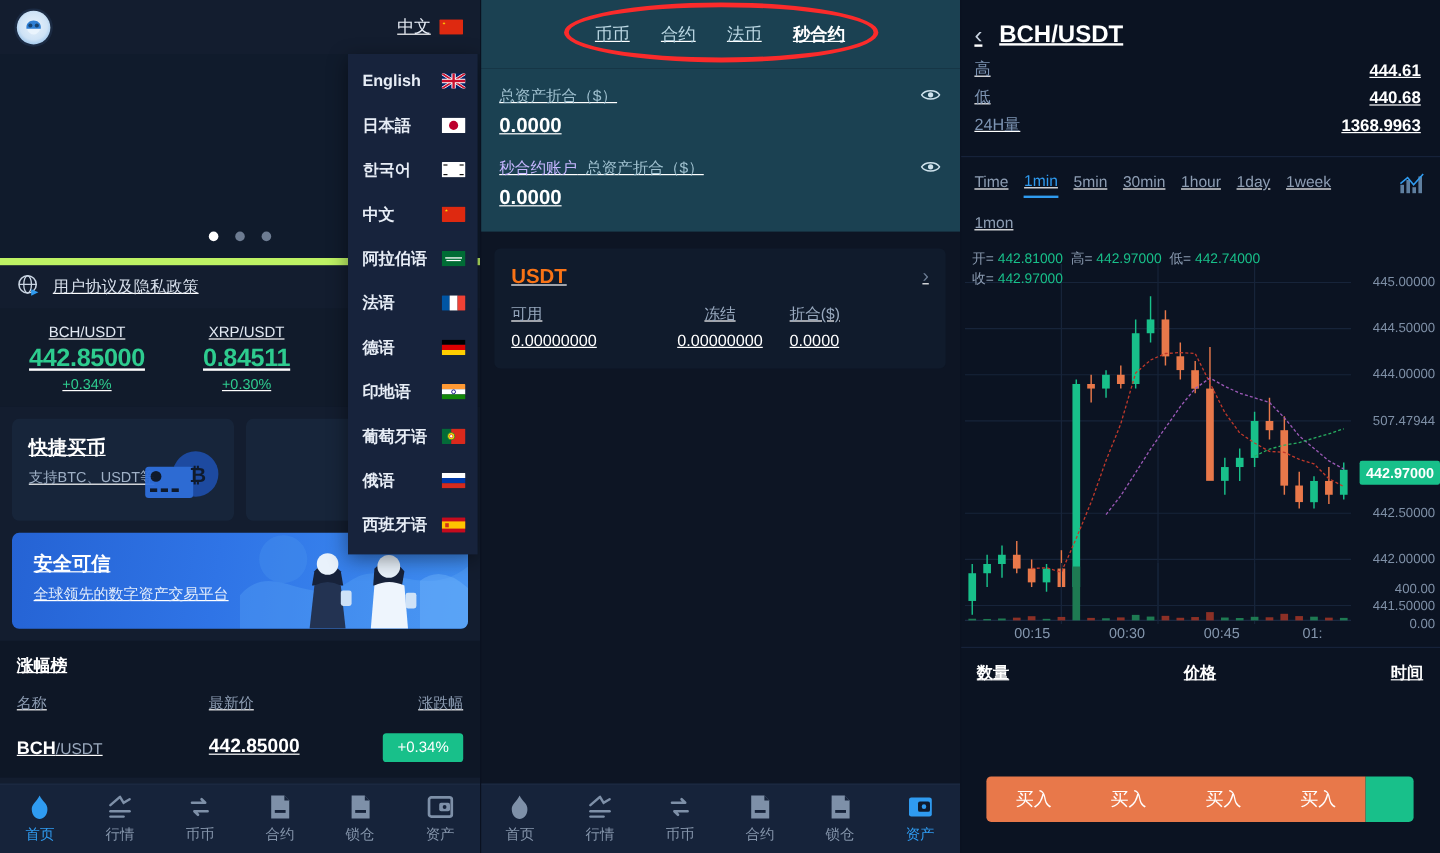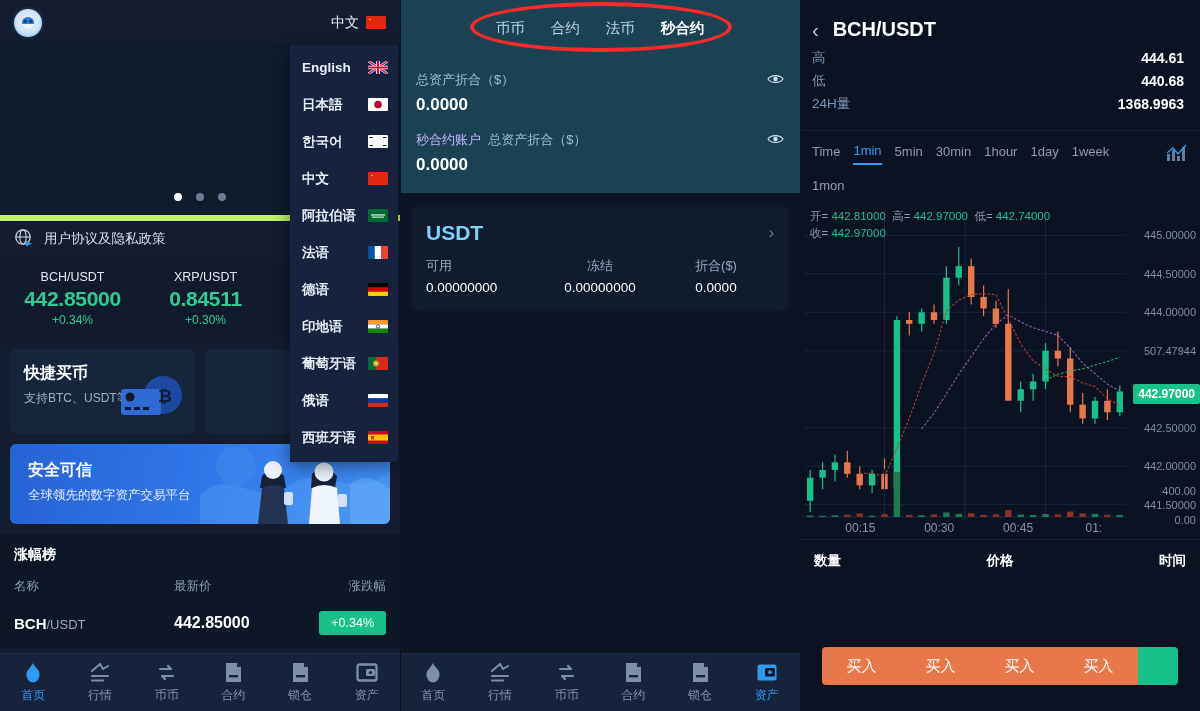--- a/index.html
+++ b/index.html
@@ -3,21 +3,21 @@
 <meta charset="utf-8">
 <style>
   * { margin:0; padding:0; box-sizing:border-box; }
   html,body { width:1200px; height:711px; overflow:hidden; }
   body {
     font-family:"Liberation Sans", sans-serif;
     background:#0d1524;
     color:#fff;
     font-size:13px;
   }
-  .app { position:relative; width:1200px; height:517px; display:flex; }
+  .app { position:relative; width:1200px; height:517px; display:flex;text-decoration:underline; }
 
   
   .panel1 { position:relative; width:400px; height:711px; background:#131d2f; overflow:hidden; }
   .p1-header { height:45px; display:flex; align-items:center; justify-content:space-between; padding:0 14px; background:#131d2f; }
   .logo-circle {
     width:28px; height:28px; border-radius:50%;
     background:radial-gradient(circle at 50% 45%, #e8f2fb 0%, #cfe3f6 55%, #6ba8e0 100%);
     display:flex; align-items:center; justify-content:center;
     box-shadow:0 0 0 2px #1b2a42;
   }
@@ -100,26 +100,26 @@
   .p2-tab.active { color:#ffffff; font-weight:bold; }
   .p2-summary { background:#1b4152; padding:14px 16px 18px 16px; }
   .sum-row { display:flex; align-items:center; justify-content:space-between; }
   .sum-lbl { font-size:13px; color:#9fc0cf; }
   .sum-lbl b { font-weight:normal; color:#c4b5fd; }
   .sum-val { font-size:17px; font-weight:bold; color:#fff; margin:6px 0 0 0; }
   .eye { cursor:pointer; }
   .assets-body { padding:14px 12px; }
   .asset-card { background:#101b2c; border-radius:5px; padding:14px 14px 16px 14px; }
   .asset-head { display:flex; align-items:center; justify-content:space-between; }
-  .asset-sym { font-size:21px; font-weight:bold; color:#7dd3fc; }
+  .asset-sym { font-size:17px; font-weight:bold; color:#f97316; }
   .chev { color:#6c7d94; font-size:16px; }
   .asset-cols { display:flex; margin-top:12px; }
   .ac { flex:1; }
   .ac:nth-child(2){ text-align:center; }
-  .ac:nth-child(3){ text-align:center; }
+  .ac:nth-child(3){ text-align:left; }
   .ac .k { font-size:13px; color:#98a9bf; margin-bottom:5px; }
   .ac .v { font-size:13.5px; color:#fff; }
   .tabbar2 { position:absolute; left:0; bottom:0; width:400px; height:58px; background:#16233a; display:flex; align-items:center; border-top:1px solid #1d2b43; }
 
   
   .ellipse {
     position:absolute; left:470px; top:2px; width:262px; height:50px;
     border:4px solid #fb2b2b; border-radius:50%; z-index:80; pointer-events:none;
   }
 

